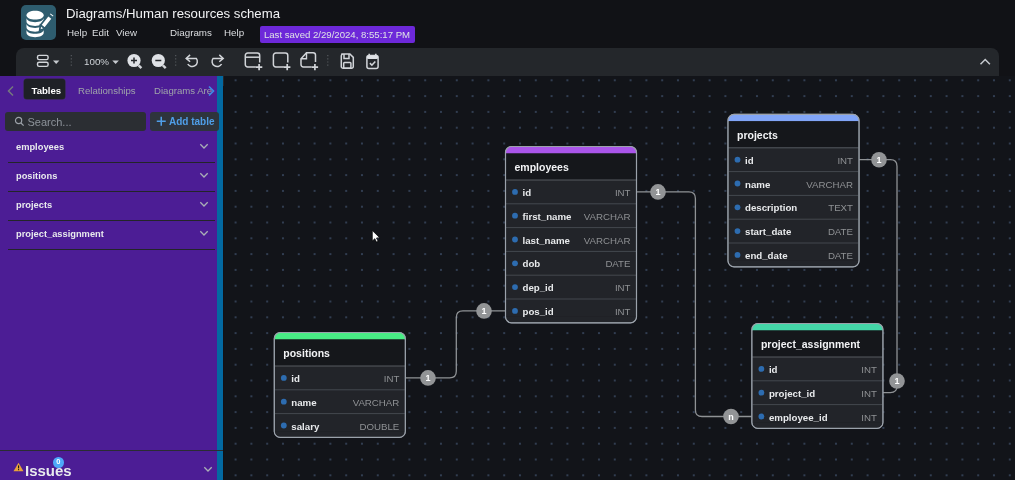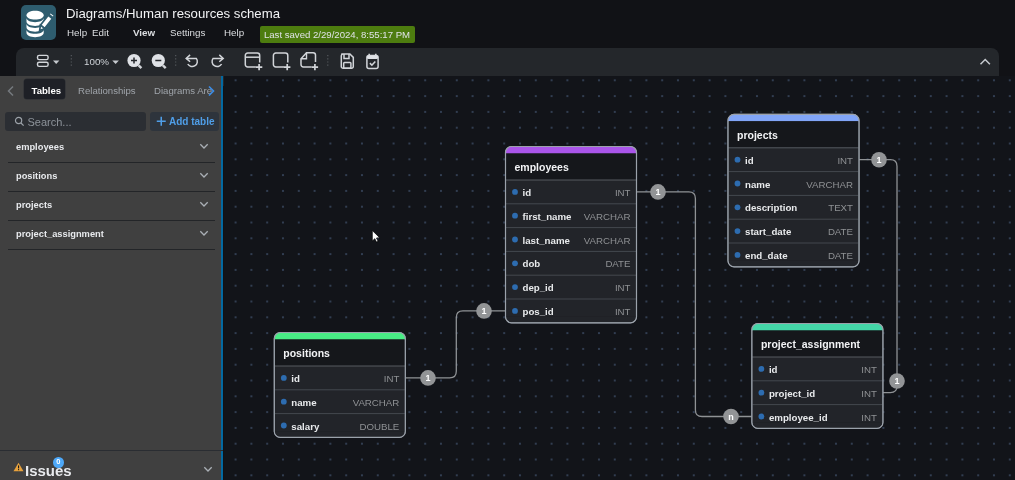--- a/index.html
+++ b/index.html
@@ -3,25 +3,25 @@
 <meta charset="utf-8">
 <style>
   * { margin:0; padding:0; box-sizing:border-box; }
   html,body { width:1015px; height:480px; overflow:hidden; background:#111216; font-family:"Liberation Sans", sans-serif; }
   .abs { position:absolute; }
   
   #header { position:absolute; left:0; top:0; width:1015px; height:29px; background:#111216;padding-left:19px; }
   #logo { position:absolute; left:21px; top:5px; width:35px; height:35px; background:#2e5c6e; border-radius:5px; }
   #title { position:absolute; left:66px; top:6px; font-size:13.2px; color:#f2f3f5; }
   .menuitem { position:absolute; top:26.5px; font-size:9.8px; color:#dcdee1; }
-  #lastsaved { position:absolute; left:259.5px; top:25.5px; width:155px; height:17px; background:#4d7c0f; border-radius:2px; color:#dfe2e6; font-size:9.6px; line-height:17px; text-align:center; white-space:nowrap; }
+  #lastsaved { position:absolute; left:259.5px; top:25.5px; width:155px; height:17px; background:#6d28d9; border-radius:2px; color:#dfe2e6; font-size:9.6px; line-height:17px; text-align:center; white-space:nowrap; }
   
   #toolbar { position:absolute; left:16px; top:48px; width:983px; height:38px; background:#24272b; border-radius:8px; }
   
-  #sidebar { position:absolute; left:0; top:76px; width:223px; height:404px; background:#404040; border-right:2px solid #0369a1; }
+  #sidebar { position:absolute; left:0; top:76px; width:223px; height:404px; background:#4c1d95; border-right:6px solid #0369a1; }
   #tabbar { position:absolute; left:0; top:1px; width:223px; height:27px; }
   #tabactive { position:absolute; left:23.5px; top:2px; width:41px; height:20px; background:#1e2026; border-radius:3px; box-shadow:0 0 0 0.5px #2a2d32; }
   .tabtxt { position:absolute; top:8px; font-size:9.6px; white-space:nowrap; color:#9fa4aa; }
   #searchbox { position:absolute; left:5px; top:35.5px; width:141px; height:19.5px; background:#2b2e33; border-radius:3px; }
   #searchtxt { position:absolute; left:27.5px; top:39.8px; font-size:11px; color:#8d939a; }
   #addtable { position:absolute; left:150px; top:35.5px; width:68.5px; height:19.5px; background:#2e343c; border-radius:3px; }
   .acc { position:absolute; left:16px; font-size:9.3px; font-weight:bold; color:#e8eaed; }
   .accdiv { position:absolute; left:8px; width:207px; height:1px; background:#232528; }
   .chev { position:absolute; }
   
@@ -41,22 +41,22 @@
       <g transform="translate(26.5,15.5) rotate(38)" stroke="#2e5c6e" stroke-width="1.7" fill="#fff">
         <rect x="-2.7" y="-4.6" width="5.4" height="12.6"></rect>
         <rect x="-2.7" y="-8.2" width="5.4" height="2.6"></rect>
         <path d="M-2.7 8 h5.4 l-2.7 4.8 z"></path>
       </g>
     </svg>
   </div>
   <div id="title">Diagrams/Human resources schema</div>
   <div class="menuitem" style="left:67px;">Help</div>
   <div class="menuitem" style="left:92px;">Edit</div>
-  <div class="menuitem" style="left:133px;font-weight:bold;">View</div>
-  <div class="menuitem" style="left:170px;">Settings</div>
+  <div class="menuitem" style="left:116px;">View</div>
+  <div class="menuitem" style="left:170px;">Diagrams</div>
   <div class="menuitem" style="left:224px;">Help</div>
   <div id="lastsaved">Last saved 2/29/2024, 8:55:17 PM</div>
 </div>
 
 <div id="toolbar">
   <svg width="983" height="27.5" viewBox="0 0 983 27.5" fill="none" stroke="#d2d5d9" stroke-width="1.4">
 
     <g transform="translate(21.5,7.4)">
       <rect x="0" y="0" width="10.6" height="4.2" rx="1.6"></rect>
       <rect x="0" y="6.8" width="10.6" height="4.2" rx="1.6"></rect>

